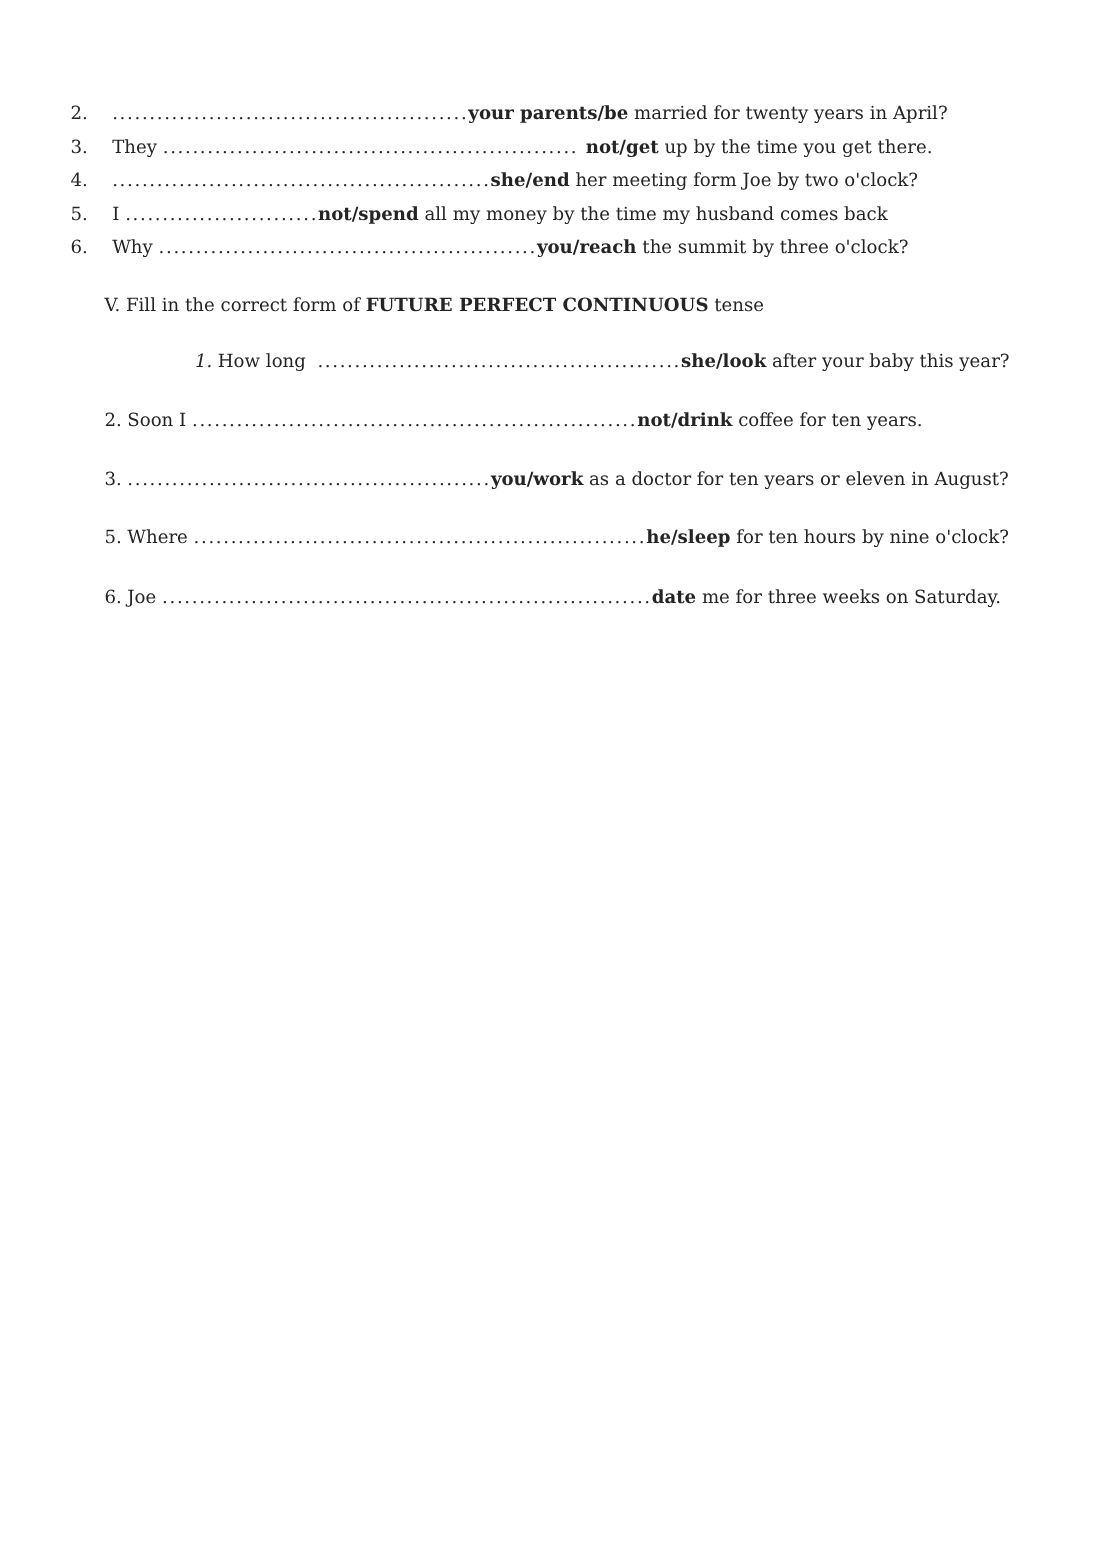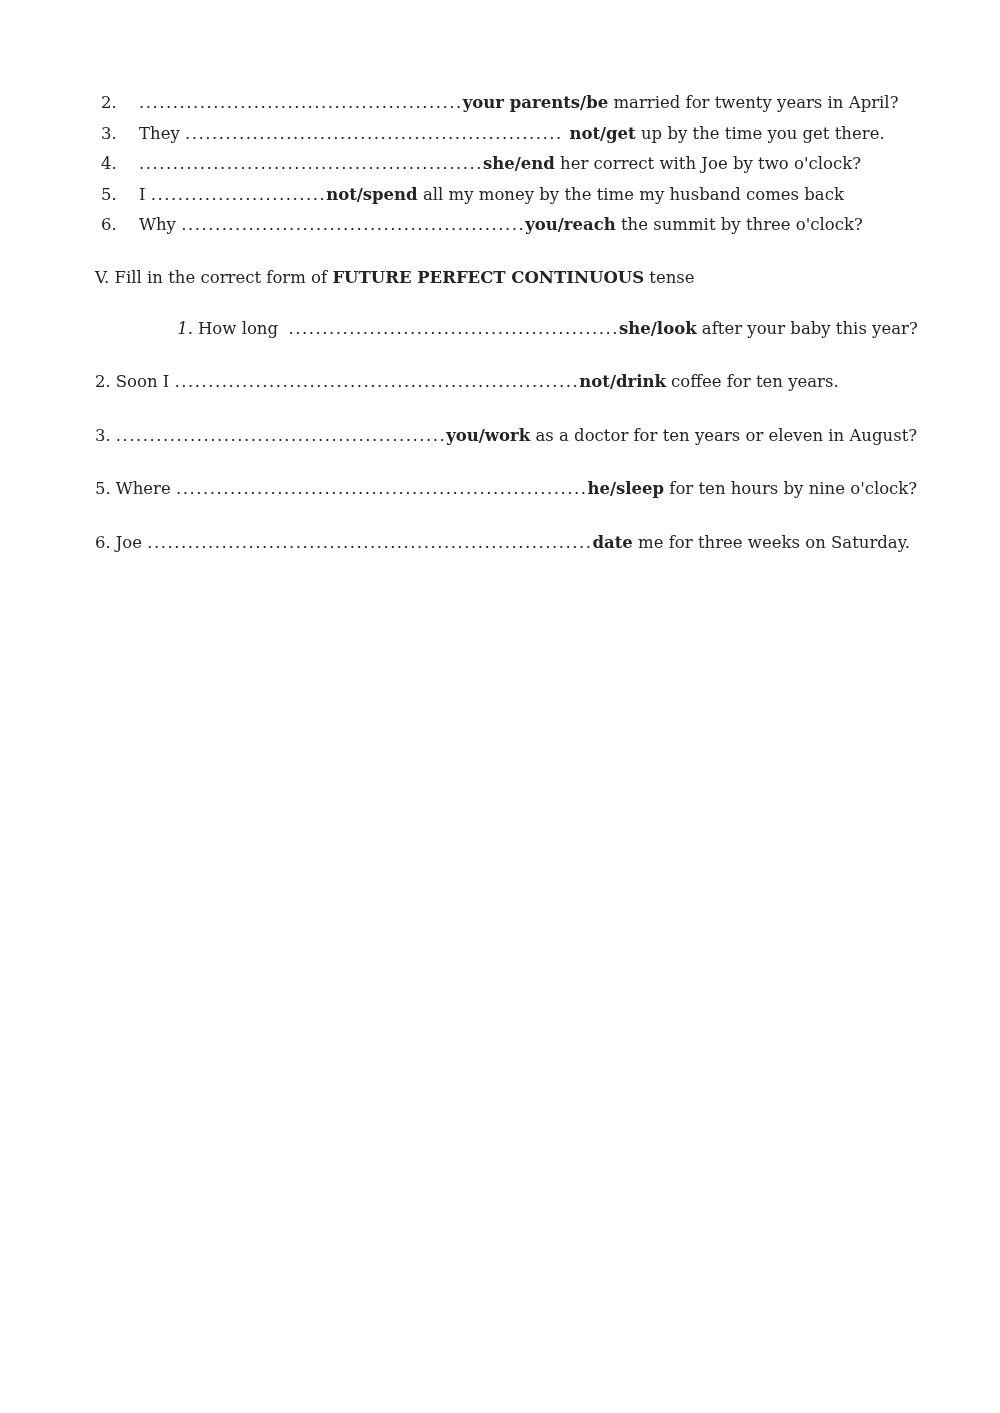--- a/index.html
+++ b/index.html
@@ -8,21 +8,21 @@
     height: 1413px;
     background: #ffffff;
     box-sizing: border-box;
     padding-top: 88px;
     overflow: hidden;
     font-family: "DejaVu Serif", "Liberation Serif", serif;
     font-size: 16.5px;
     color: #242424;
     position: relative;
   }
-  .sec1 { margin-left: 101px; }
+  .sec1 { margin-left: 64px; }
   .sec1 .row { line-height: 30.5px; white-space: nowrap; }
   .sec1 .num { display: inline-block; width: 38px; }
   .row > span { white-space: pre; }
   .heading {
     margin-left: 95px;
     margin-top: 22px;
     line-height: 30px;
     white-space: nowrap;
   }
   .heading .tense { font-weight: bold; }
@@ -35,21 +35,21 @@
   .verb { font-weight: bold; }
 </style>
 </head>
 <body>
 
 <div class="page">
 
   <div class="sec1">
     <div class="row"><span class="num">2.</span><span class="pre"></span><span class="dots">................................................</span><span class="verb">your parents/be</span><span class="rest"> married for twenty years in April?</span></div>
     <div class="row"><span class="num">3.</span><span class="pre">They </span><span class="dots">........................................................ </span><span class="verb">not/get</span><span class="rest"> up by the time you get there.</span></div>
-    <div class="row"><span class="num">4.</span><span class="pre"></span><span class="dots">...................................................</span><span class="verb">she/end</span><span class="rest"> her correct with Joe by two o'clock?</span></div>
+    <div class="row"><span class="num">4.</span><span class="pre"></span><span class="dots">...................................................</span><span class="verb">she/end</span><span class="rest"> her meeting form Joe by two o'clock?</span></div>
     <div class="row"><span class="num">5.</span><span class="pre">I </span><span class="dots">..........................</span><span class="verb">not/spend</span><span class="rest"> all my money by the time my husband comes back</span></div>
     <div class="row"><span class="num">6.</span><span class="pre">Why </span><span class="dots">...................................................</span><span class="verb">you/reach</span><span class="rest"> the summit by three o'clock?</span></div>
   </div>
 
   <div class="heading"><span>V. Fill in the correct form of </span><span class="tense">FUTURE PERFECT CONTINUOUS</span><span>  tense</span></div>
 
   <div class="sec2">
     <div class="row"><span class="num num-it">1.</span><span class="pre">How long  </span><span class="dots">.................................................</span><span class="verb">she/look</span><span class="rest"> after your baby this year?</span></div>
     <div class="row"><span class="num">2.</span><span class="pre">Soon I </span><span class="dots">............................................................</span><span class="verb">not/drink</span><span class="rest"> coffee for ten years.</span></div>
     <div class="row"><span class="num">3.</span><span class="pre"></span><span class="dots">.................................................</span><span class="verb">you/work</span><span class="rest"> as a doctor for ten years or eleven in August?</span></div>

